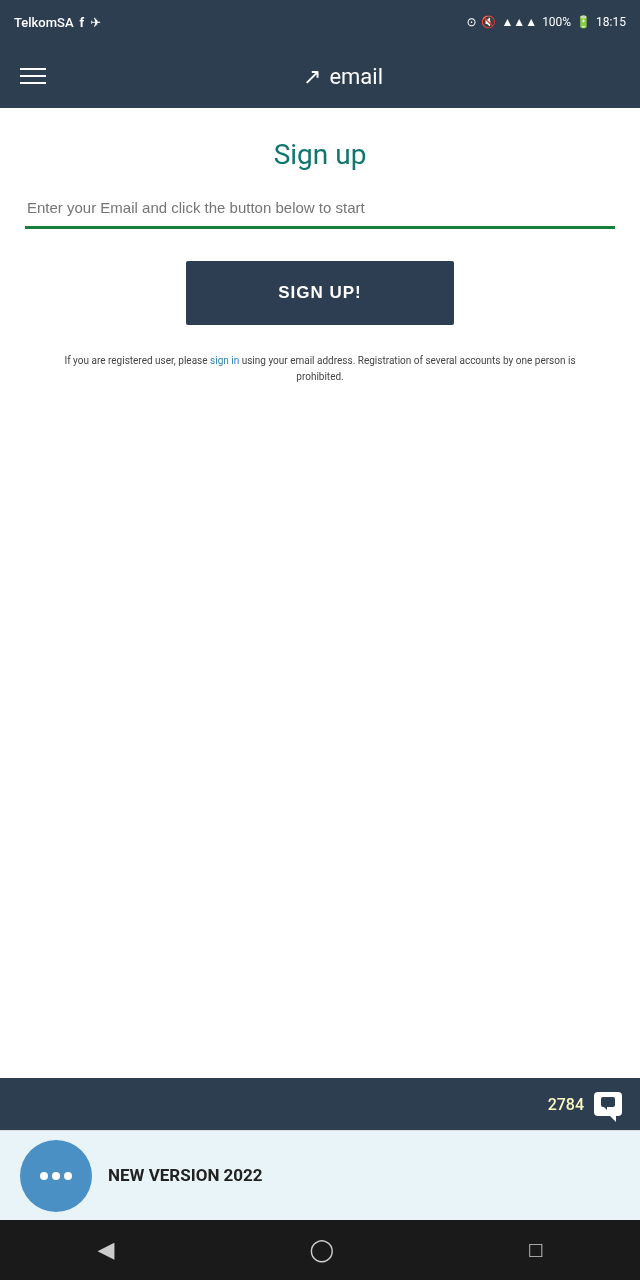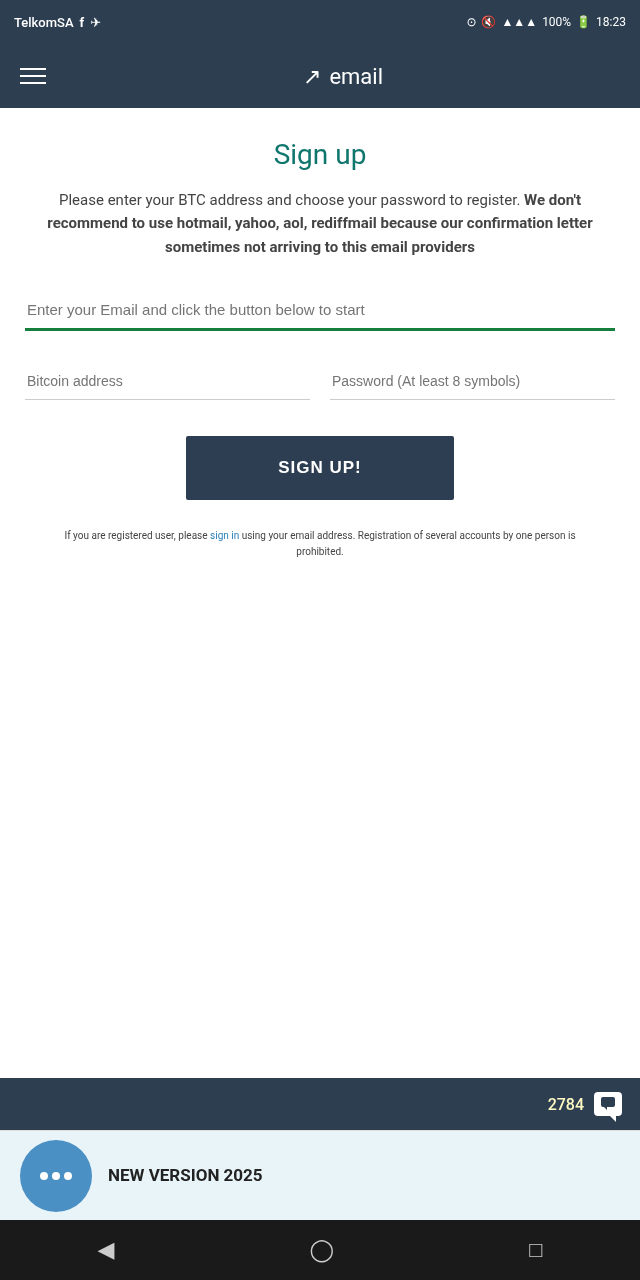--- a/index.html
+++ b/index.html
@@ -270,57 +270,46 @@
     <span>TelkomSA</span>
     <span style="font-weight:700;">f</span>
     <span>✈</span>
   </div>
   <div class="status-right">
     <span>⊙</span>
     <span>🔇</span>
     <span>▲▲▲</span>
     <span>100%</span>
     <span>🔋</span>
-    <span>18:23</span>
+    <span>18:15</span>
   </div>
 </div>
 
 <div class="navbar">
   <div class="hamburger-icon">
     <span></span>
     <span></span>
     <span></span>
   </div>
   <div class="nav-logo">
     <span class="nav-arrow">↗</span>
     <span>email</span>
   </div>
 </div>
 
 <div class="main-content">
   <h1 class="page-title">Sign up</h1>
 
-  <p class="description">
-    <span>Please enter your BTC address and choose your password to register. </span><strong>We don't recommend to use hotmail, yahoo, aol, rediffmail because our confirmation letter sometimes not arriving to this email providers</strong>
-  </p>
 
   <div class="form-section">
 
     <div class="field-full">
       <input type="email" placeholder="Enter your Email and click the button below to start" style="">
     </div>
 
-    <div class="fields-row">
-      <div class="field-half">
-        <input type="text" placeholder="Bitcoin address" style="">
-      </div>
-      <div class="field-half">
-        <input type="password" placeholder="Password (At least 8 symbols)" style="">
-      </div>
-    </div>
 
     <button class="signup-btn">SIGN UP!</button>
 
     <p class="signin-note">
       <span>If you are registered user, please </span><a href="#">sign in</a><span> using your email address. Registration of several accounts by one person is prohibited.</span>
     </p>
   </div>
 </div>
 
 <div class="footer-bar">
@@ -335,21 +324,21 @@
 
 <div class="ad-banner">
   <div class="ad-bubble">
     <div class="ad-bubble-inner">
       <div class="bubble-dot"></div>
       <div class="bubble-dot"></div>
       <div class="bubble-dot"></div>
     </div>
   </div>
   <div class="ad-text">
-    <div>NEW VERSION 2025</div>
+    <div>NEW VERSION 2022</div>
   </div>
 </div>
 
 <div class="bottom-nav">
   <button class="nav-btn">◀</button>
   <button class="nav-btn">◯</button>
   <button class="nav-btn">□</button>
 </div>
 
 </body></html>

